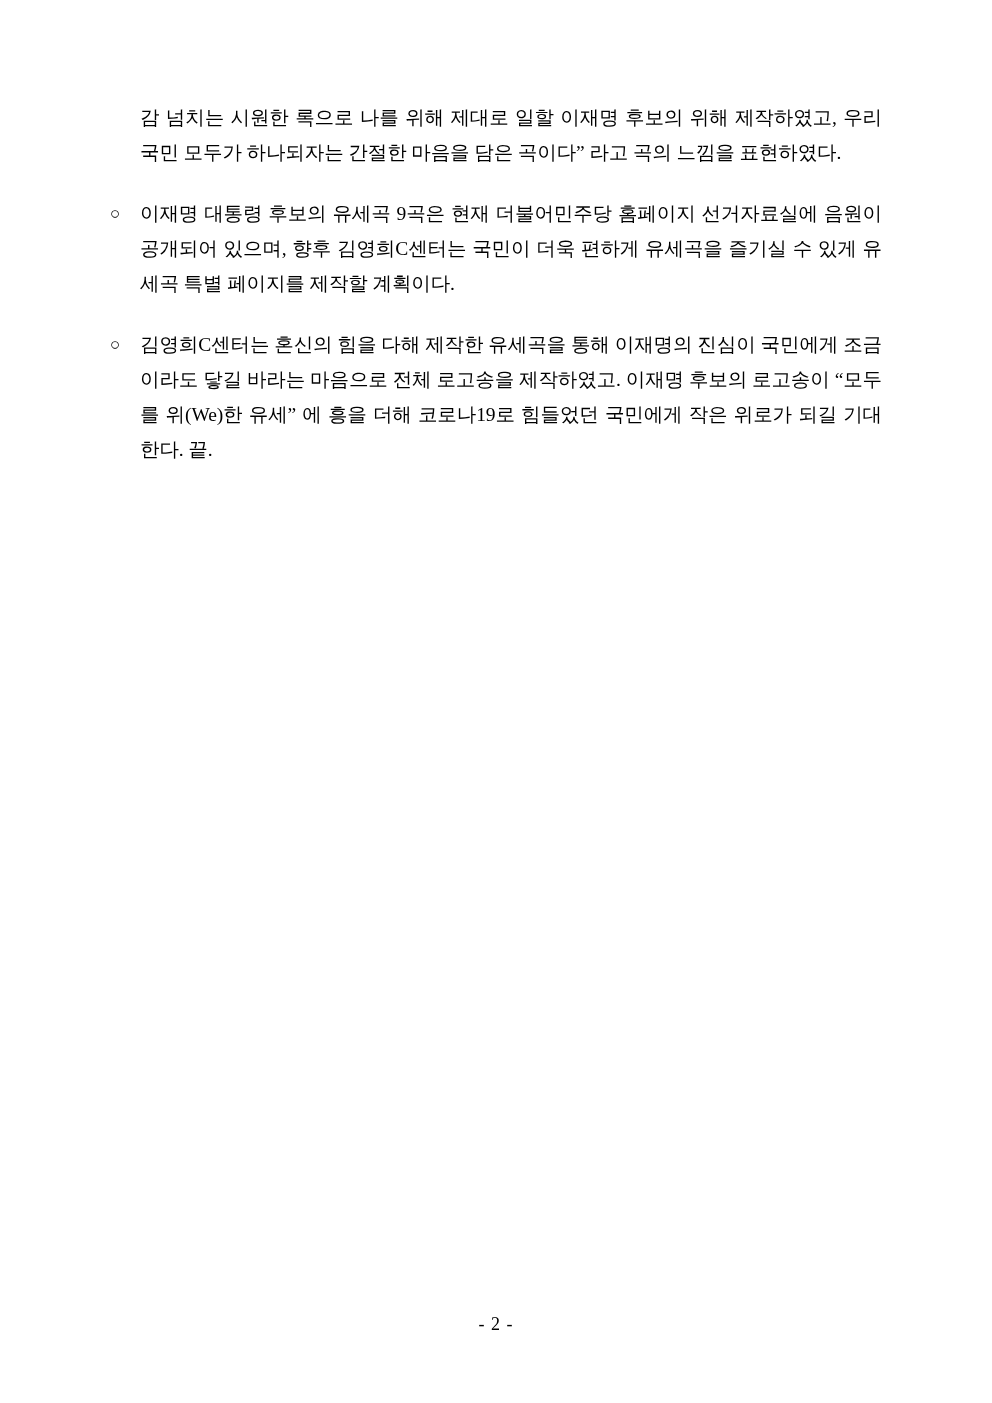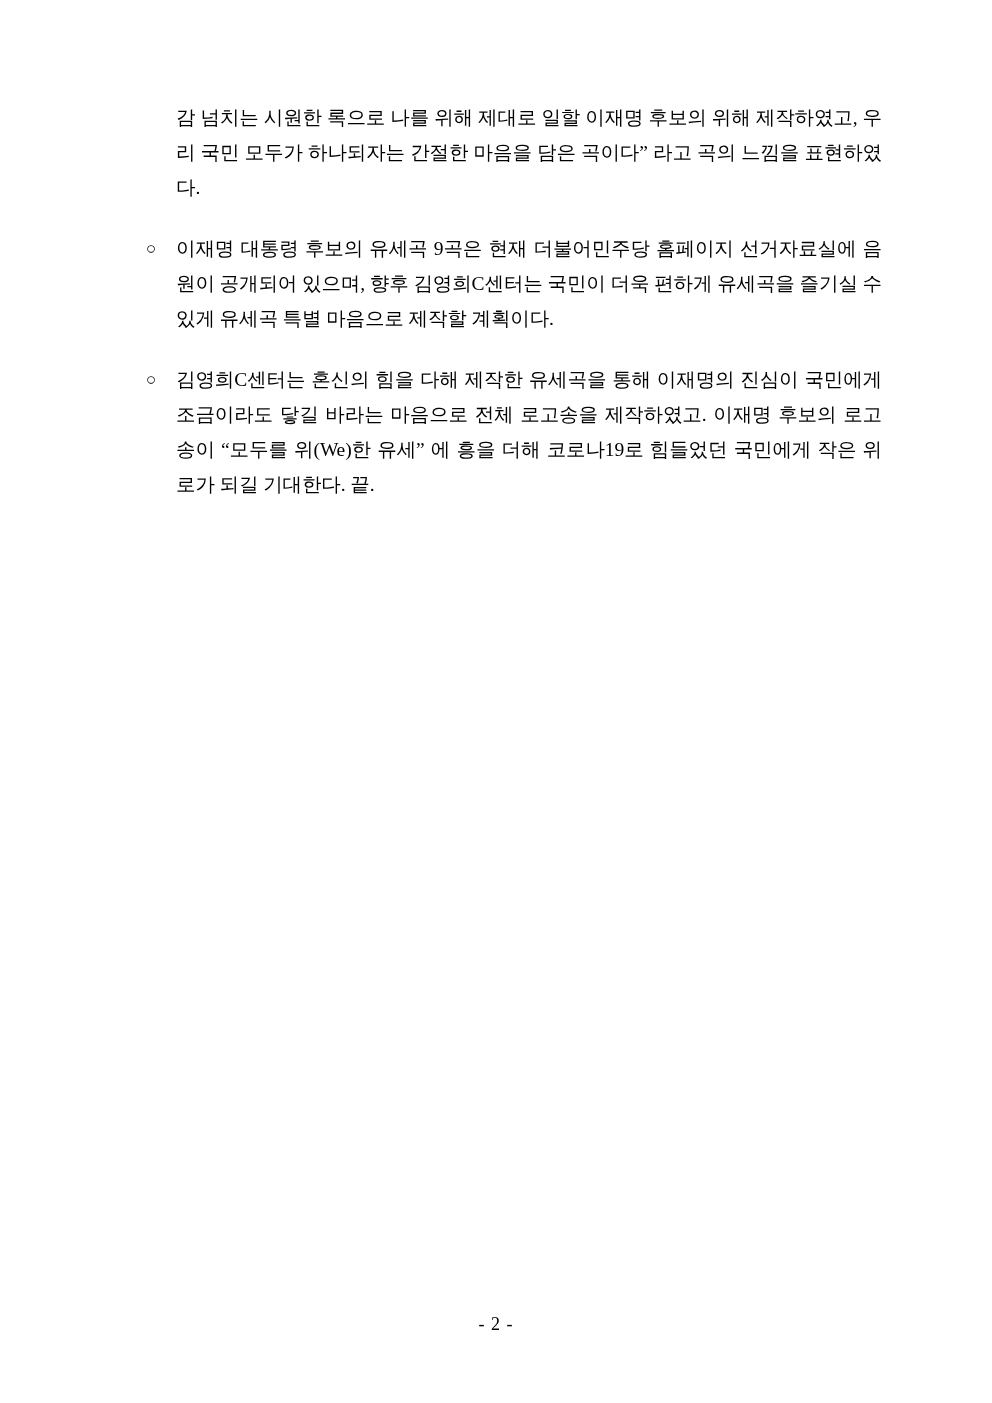--- a/index.html
+++ b/index.html
@@ -21,21 +21,20 @@
     top: 0;
     width: 992px;
     height: 1403px;
     box-sizing: border-box;
     padding: 100px 110px 0 110px;
   }
   .body-text {
     font-size: 19.5px;
     line-height: 35px;
     letter-spacing: -0.1px;
-    margin-left: 36px;
   }
   
   .para-cont {
     margin: 0 0 26px 0;
     padding-left: 30px;
     text-align: justify;
     text-justify: inter-word;
   }
   
   .para-bullet {
@@ -73,21 +72,21 @@
 <div class="page">
 
   <div class="body-text">
 
     <div class="para-cont">
       <span class="ptext">감 넘치는 시원한 록으로 나를 위해 제대로 일할 이재명 후보의 위해 제작하였고, 우리 국민 모두가 하나되자는 간절한 마음을 담은 곡이다” 라고 곡의 느낌을 표현하였다.</span>
     </div>
 
     <div class="para-bullet">
       <span class="marker">○</span>
-      <span class="ptext">이재명 대통령 후보의 유세곡 9곡은 현재 더불어민주당 홈페이지 선거자료실에 음원이 공개되어 있으며, 향후 김영희C센터는 국민이 더욱 편하게 유세곡을 즐기실 수 있게 유세곡 특별 마음으로 제작할 계획이다.</span>
+      <span class="ptext">이재명 대통령 후보의 유세곡 9곡은 현재 더불어민주당 홈페이지 선거자료실에 음원이 공개되어 있으며, 향후 김영희C센터는 국민이 더욱 편하게 유세곡을 즐기실 수 있게 유세곡 특별 페이지를 제작할 계획이다.</span>
     </div>
 
     <div class="para-bullet">
       <span class="marker">○</span>
       <span class="ptext">김영희C센터는 혼신의 힘을 다해 제작한 유세곡을 통해 이재명의 진심이 국민에게 조금이라도 닿길 바라는 마음으로 전체 로고송을 제작하였고. 이재명 후보의 로고송이 “모두를 위(We)한 유세” 에 흥을 더해 코로나19로 힘들었던 국민에게 작은 위로가 되길 기대한다. 끝.</span>
     </div>
 
   </div>
 
   <div class="footer">- 2 -</div>

